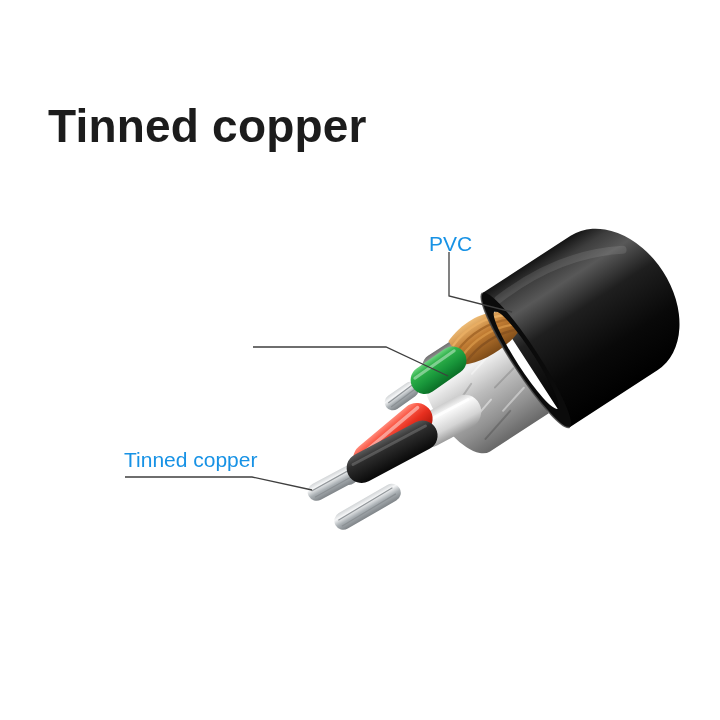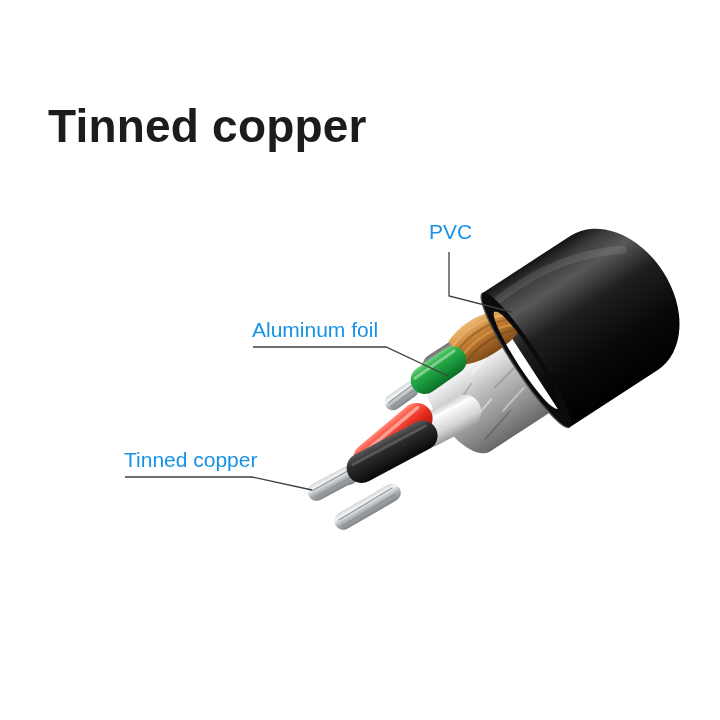--- a/index.html
+++ b/index.html
@@ -9,21 +9,21 @@
   }
   .title{
     position:absolute;left:48px;top:98px;
     font-size:46px;font-weight:700;line-height:1.24;letter-spacing:.2px;
     color:var(--title-color,#1c1c1c);
   }
   .callout{
     position:absolute;font-size:21px;font-weight:400;
     color:var(--callout-blue,#1792e5);white-space:nowrap;
   }
-  .callout.pvc{left:429px;top:220px;text-align:center;}
+  .callout.pvc{left:429px;top:232px;text-align:center;}
   .callout.foil{left:252px;top:318px;}
   .callout.tinned{left:124px;top:448px;}
   svg.diagram{position:absolute;left:0;top:0;}
 </style>
 </head>
 <body>
 
 <div class="canvas">
 
   <div class="title">
@@ -154,16 +154,15 @@
     </g>
 
     <g fill="none" stroke="#3f3f3f" stroke-width="1.3">
       <polyline points="449,252 449,296 512,312"></polyline>
       <polyline points="253,347 386,347 448,376"></polyline>
       <polyline points="125,477 252,477 312,490"></polyline>
     </g>
   </svg>
 
   <div class="callout pvc">PVC</div>
-  <div class="callout foil">Aluminum foil</div>
   <div class="callout tinned">Tinned copper</div>
 
 </div>
 
 </body></html>

